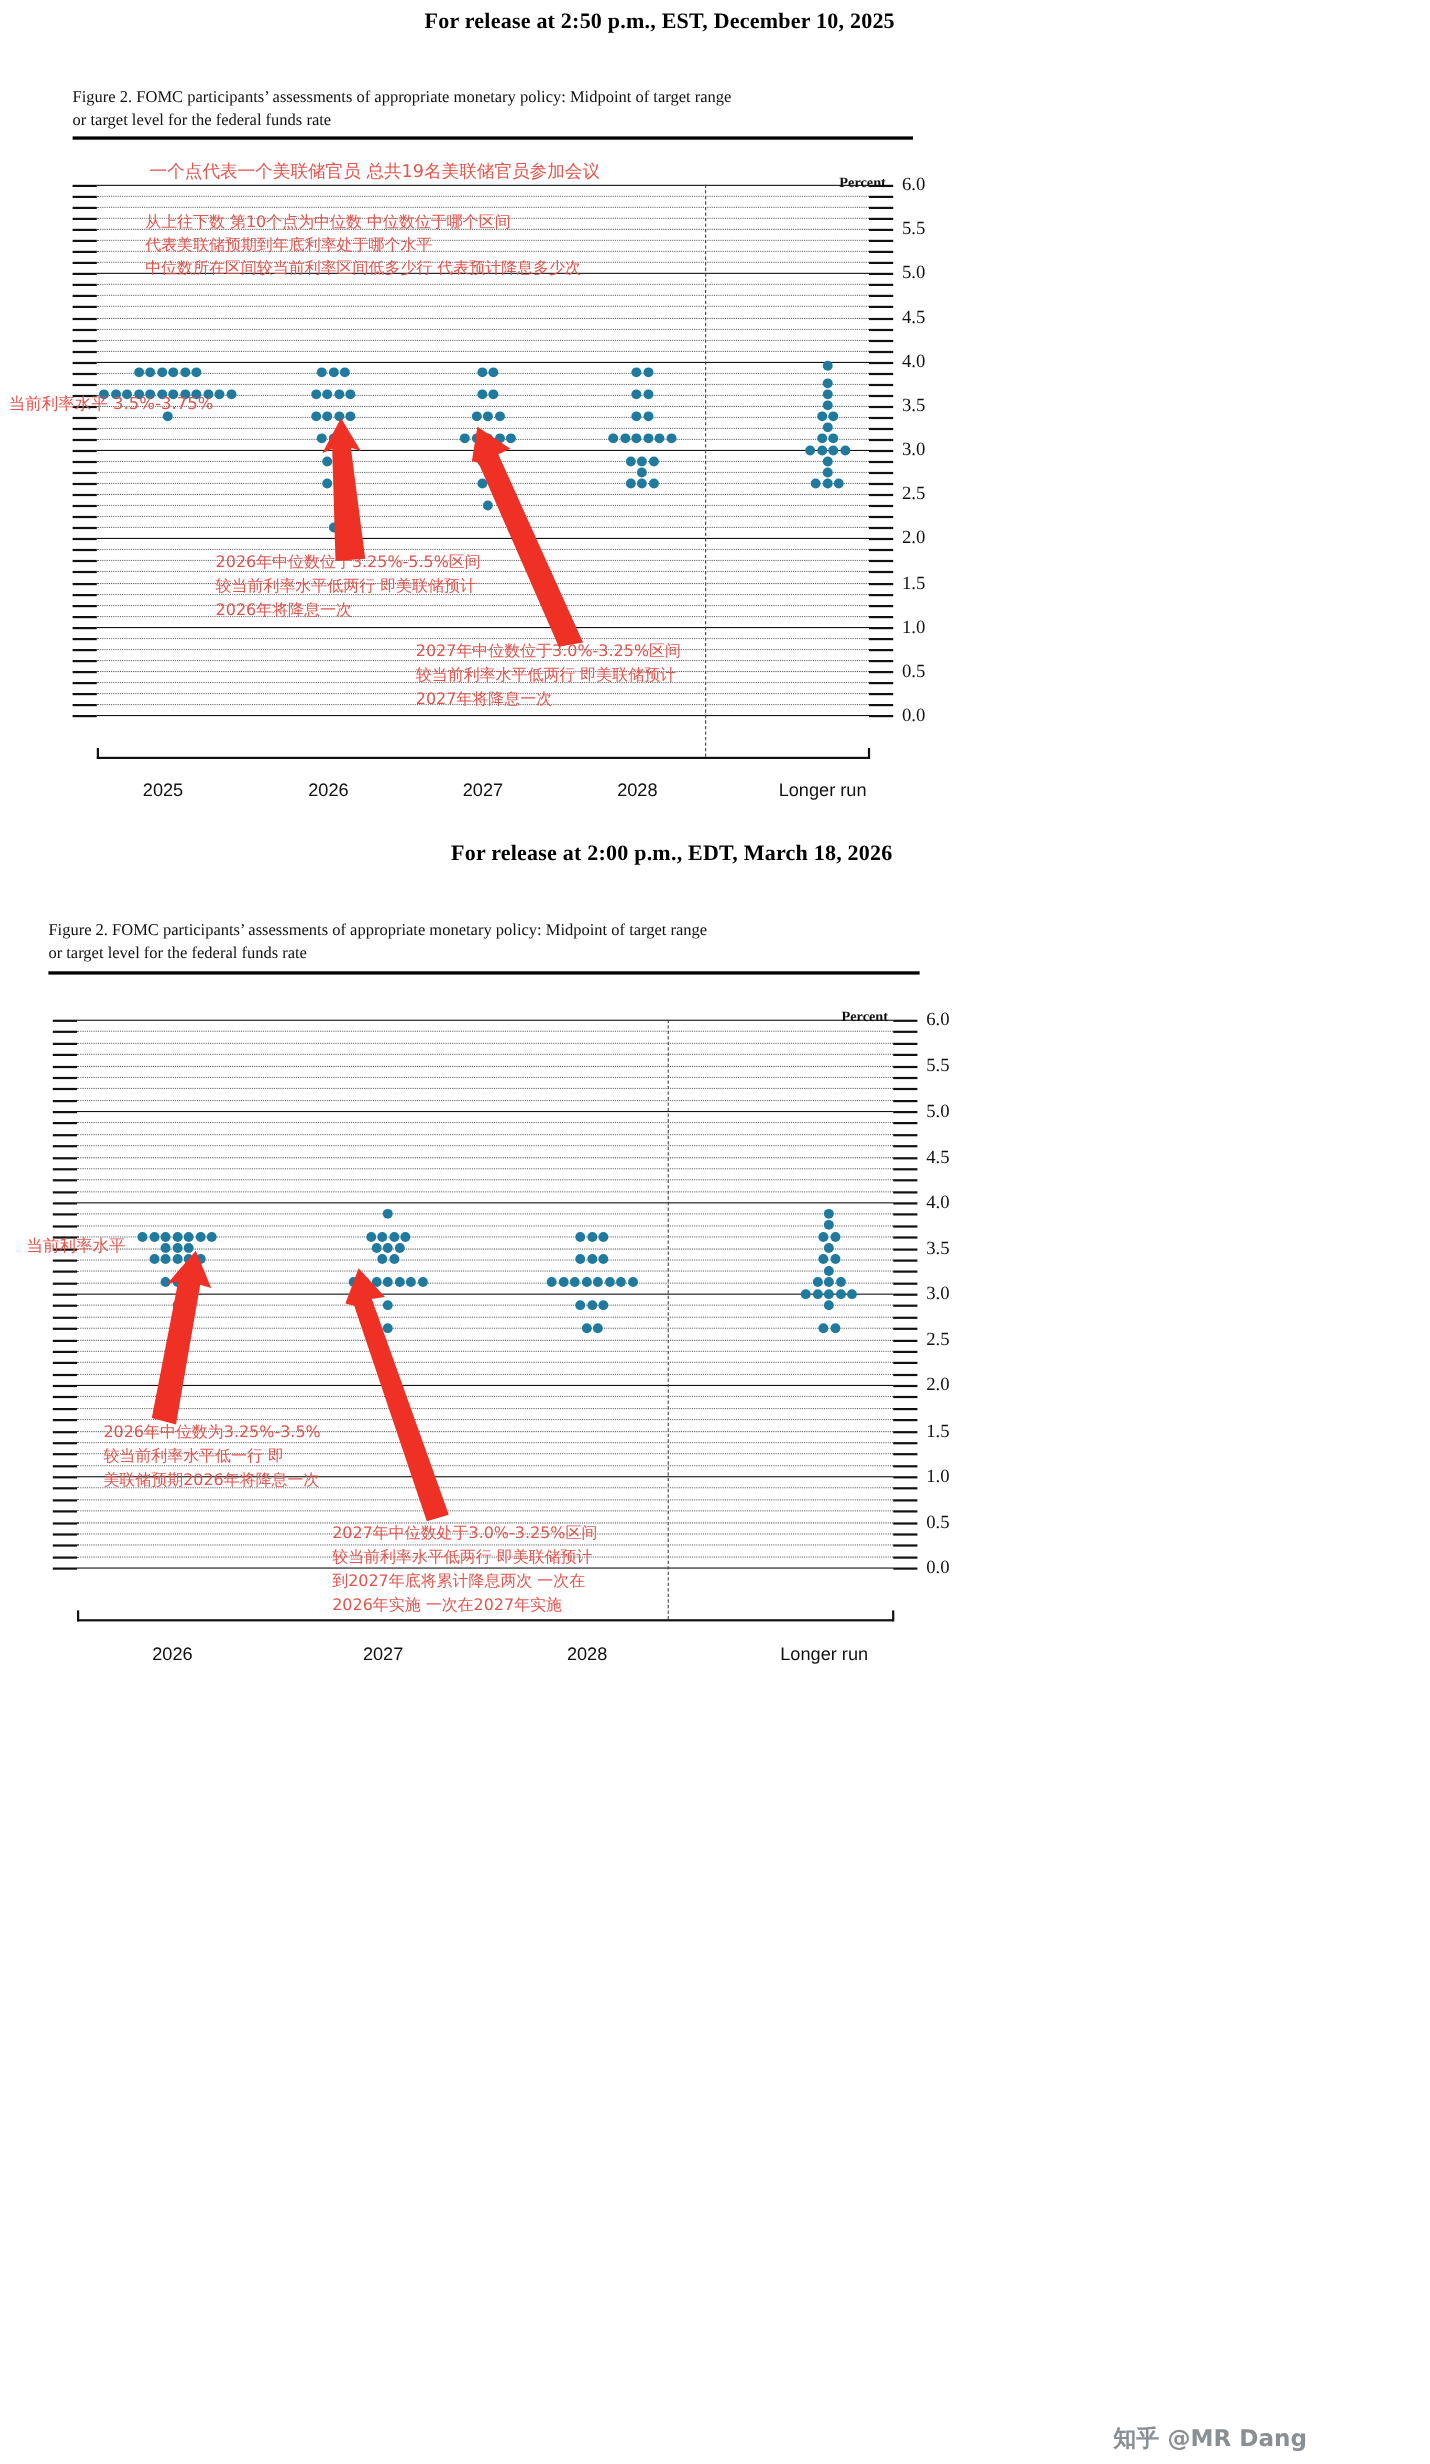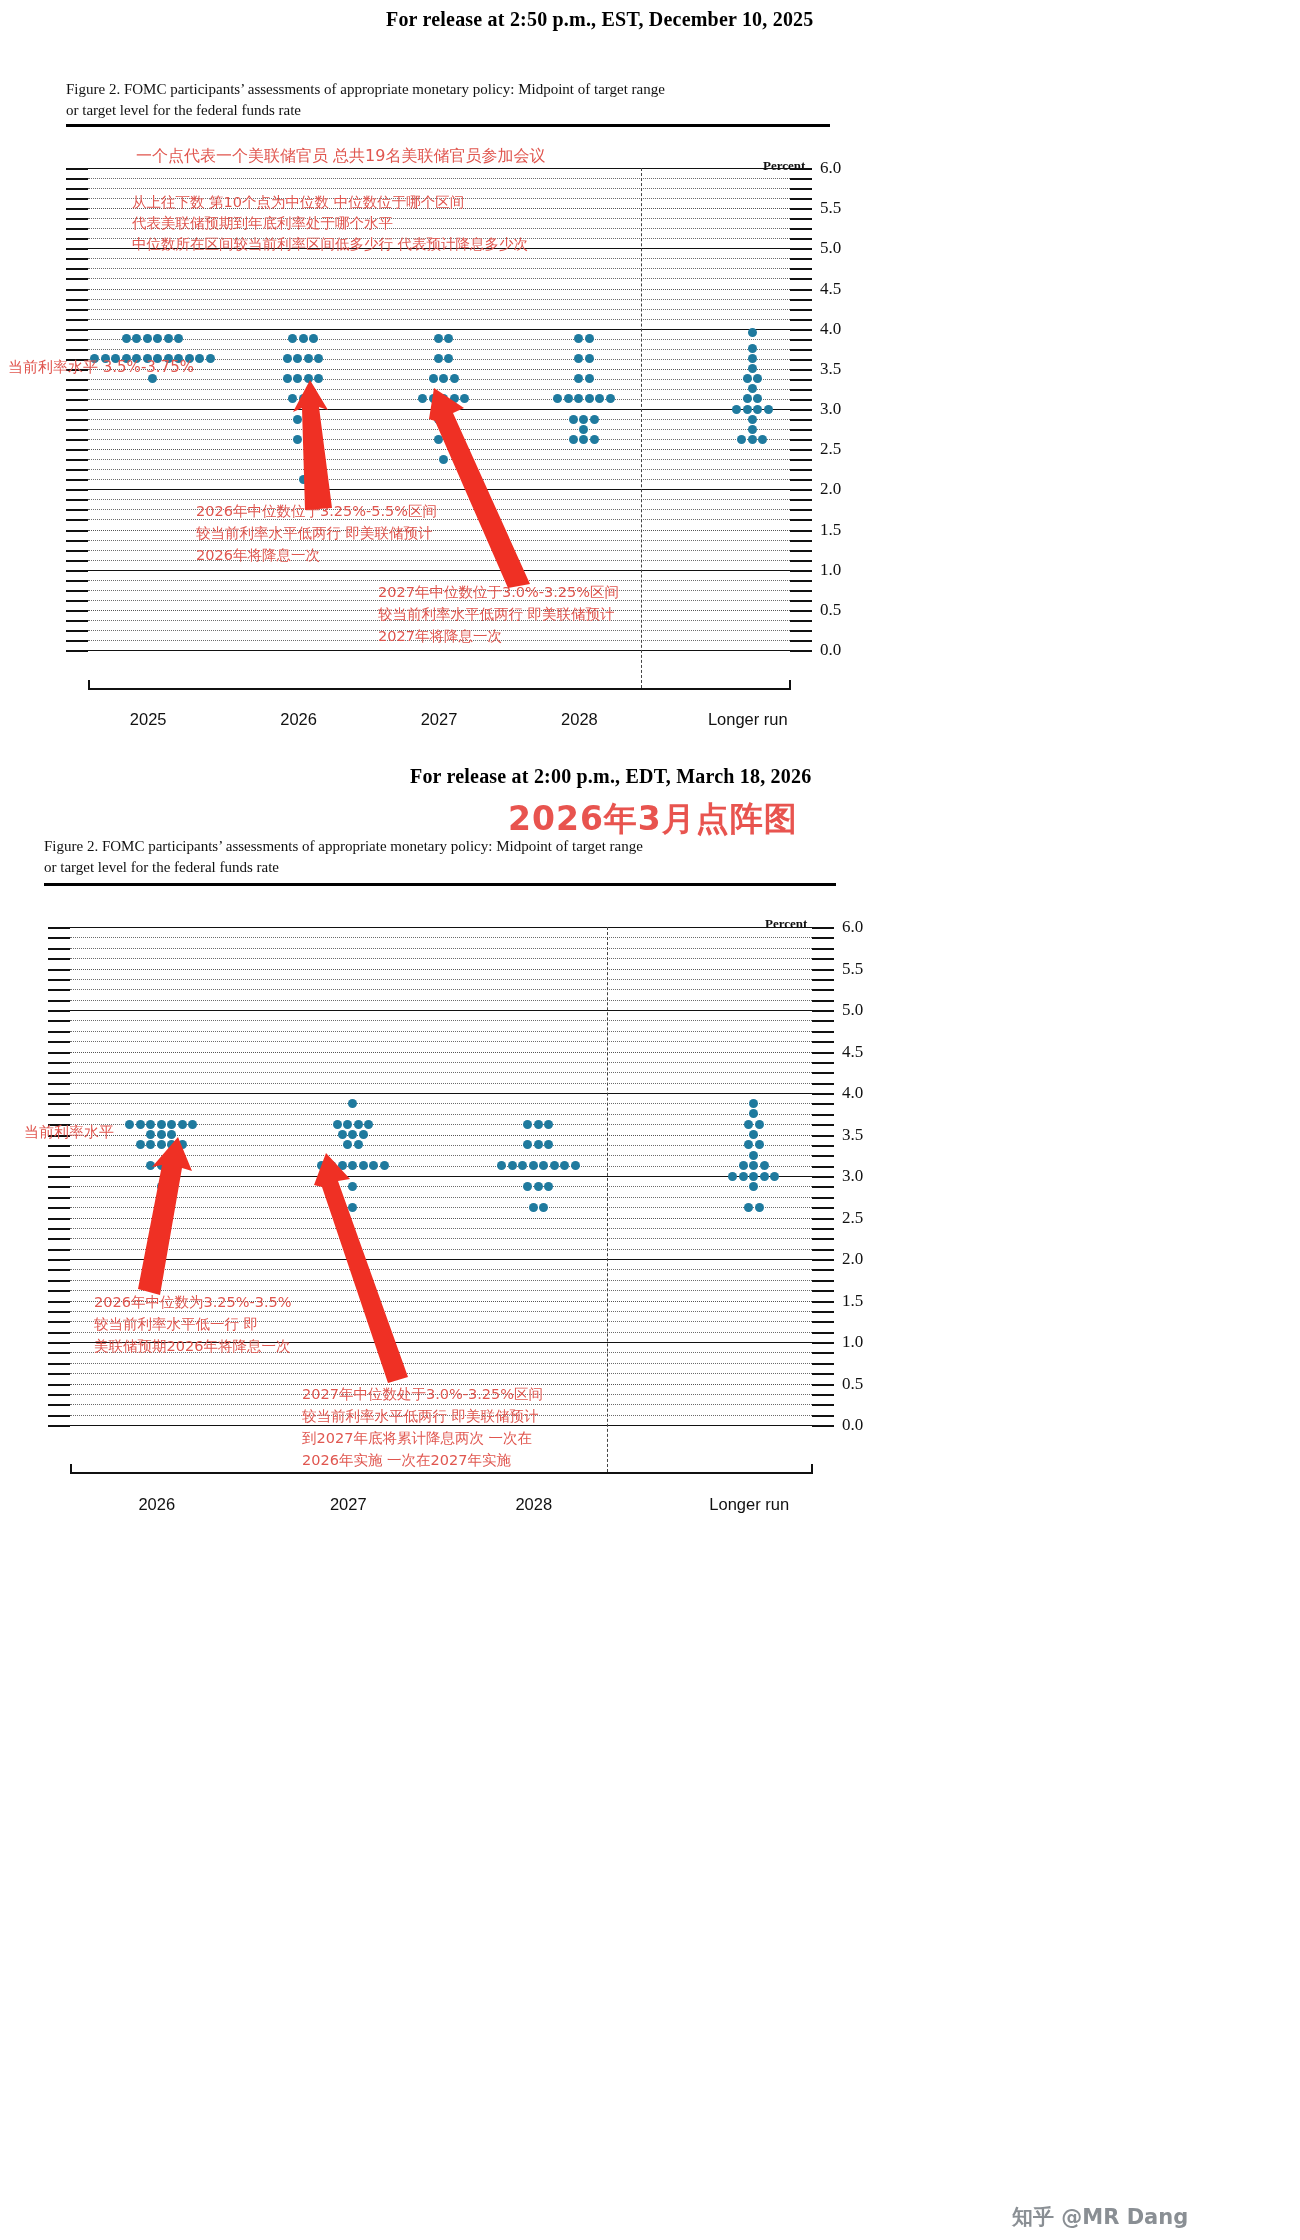--- a/index.html
+++ b/index.html
@@ -362,21 +362,20 @@
   </svg>
   <svg class="arrow" style="left:420px;top:388px;" width="130" height="200" viewBox="0 0 130 200">
     <polygon points="14,0 44,20 33,25 110,196 88,200 15,33 9,31" fill="#ef3024"></polygon>
   </svg>
 </div>
 
 <div class="chart-block" style="top:755px;height:1485px;">
 
   <div class="release-line" style="left:410px;top:10px;">For release at 2:00 p.m., EDT, March 18, 2026</div>
 
-  <div class="cn-title" style="left:508px;top:42px;">2026年3月点阵图</div>
 
   <div class="fig-caption" style="left:44px;top:82px;">Figure 2. FOMC participants’ assessments of appropriate monetary policy: Midpoint of target range</div>
   <div class="fig-caption" style="left:44px;top:103px;">or target level for the federal funds rate</div>
 
   <div class="rule" style="left:44px;top:128px;width:792px;"></div>
 
   <div class="plot" style="left:0;top:0;width:1300px;height:800px;">
 
     <div class="percent-lab" style="left:765px;top:161px;">Percent</div>
 

